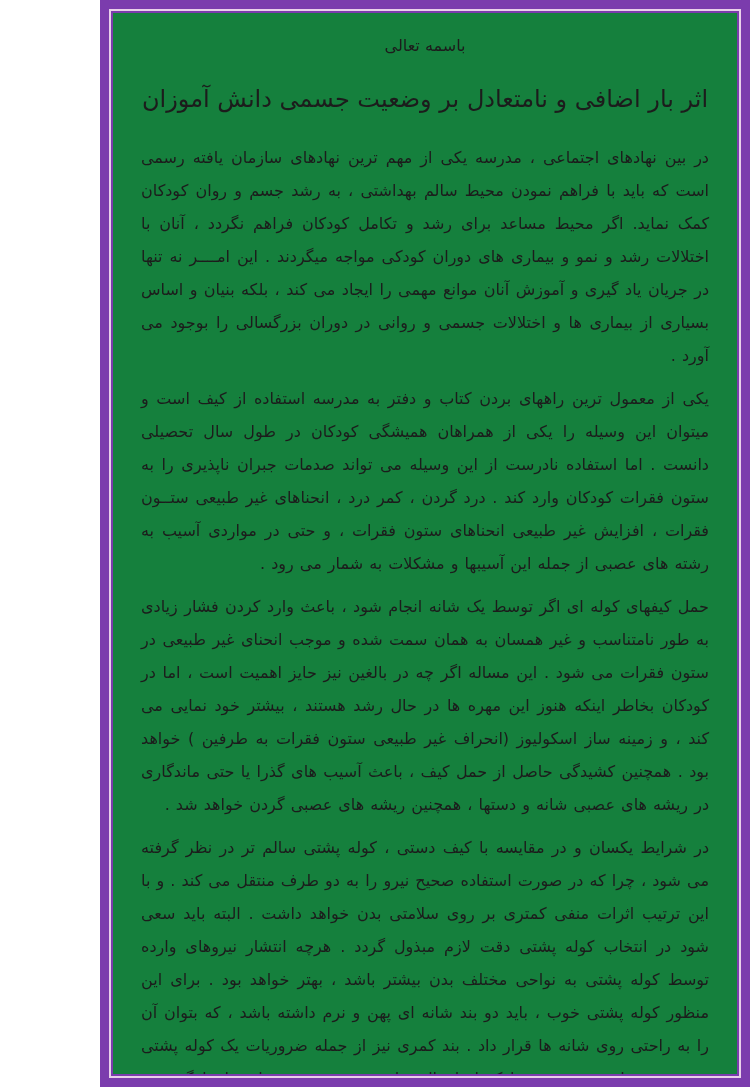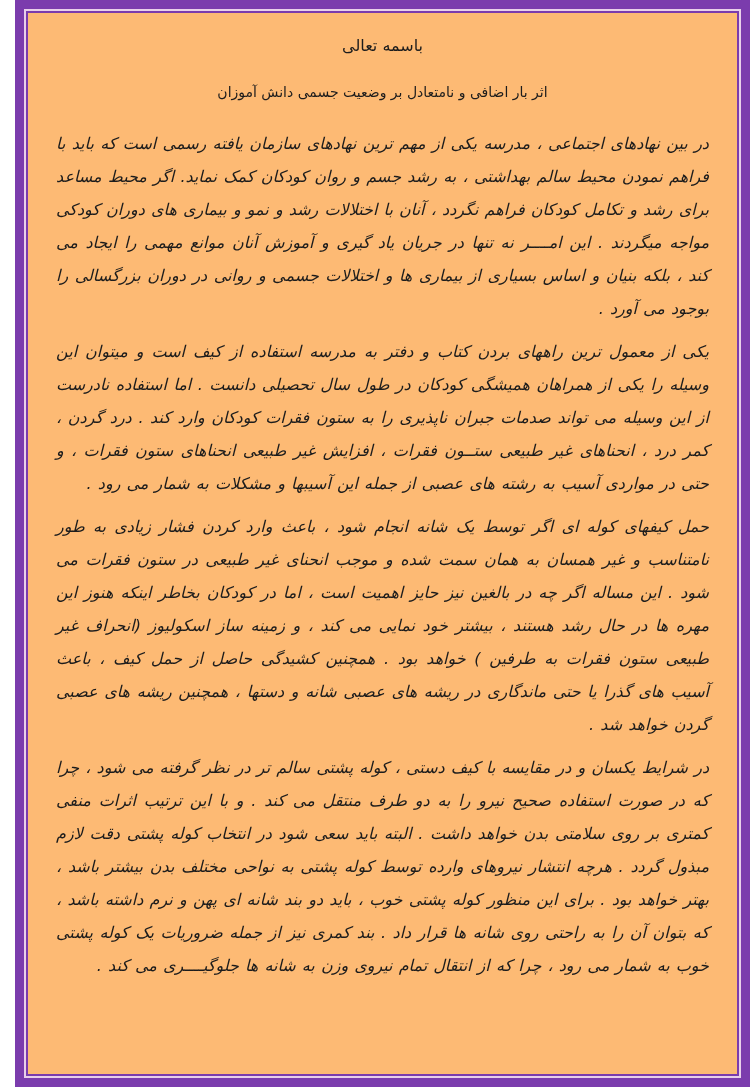--- a/index.html
+++ b/index.html
@@ -2,24 +2,24 @@
 <html lang="fa" dir="rtl"><head>
 <meta charset="utf-8">
 <style>
   html, body {
     margin: 0;
     padding: 0;
     background: #ffffff;
   }
   .page {
     position: relative;
-    width: 735px;
+    width: 650px;
     height: 1087px;
     box-sizing: border-box;
-    background: #fdba74;
+    background: #15803d;
     border: 9px solid #7b3cad;   
     overflow: hidden;
   }
   .frame-light {
     position: absolute;
     inset: 0;
     box-sizing: border-box;
     width: 100%;
     height: 100%;
     border: 2px solid #e9d0ea;   
@@ -39,33 +39,32 @@
   }
   .bismillah {
     text-align: center;
     font-size: 16px;
     line-height: 1.4;
     margin: 0 0 26px 0;
     font-weight: normal;
   }
   .doc-title {
     text-align: center;
-    font-size: 14px;
+    font-size: 24px;
     line-height: 1.4;
     margin: 0 0 24px 0;
     font-weight: normal;
   }
   .doc-body p {
     margin: 0 0 10px 0;
     font-size: 16px;
     line-height: 33px;
     text-align: justify;
     text-justify: inter-word;
     word-spacing: 1px;
-    font-style: italic;
   }
   .doc-body p:last-child {
     margin-bottom: 17px;
   }
 </style>
 </head>
 <body>
 
 <div class="page">
   <div class="frame-light">

